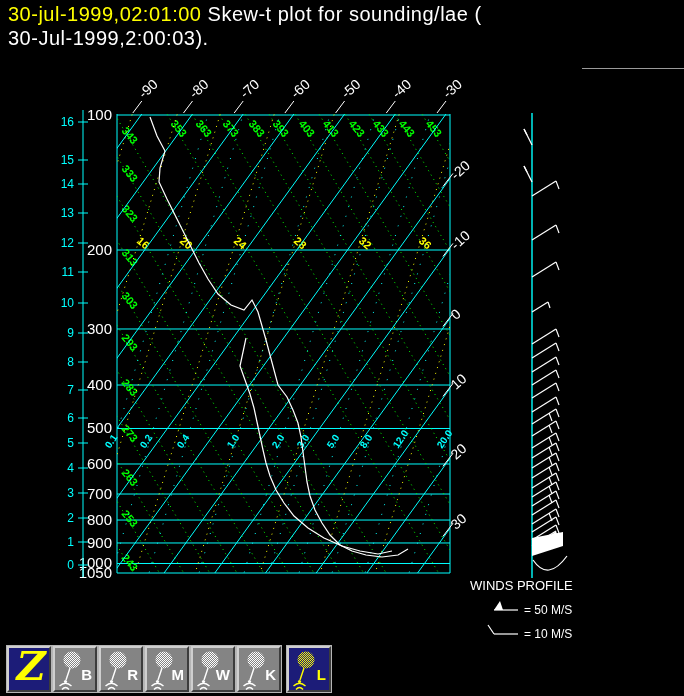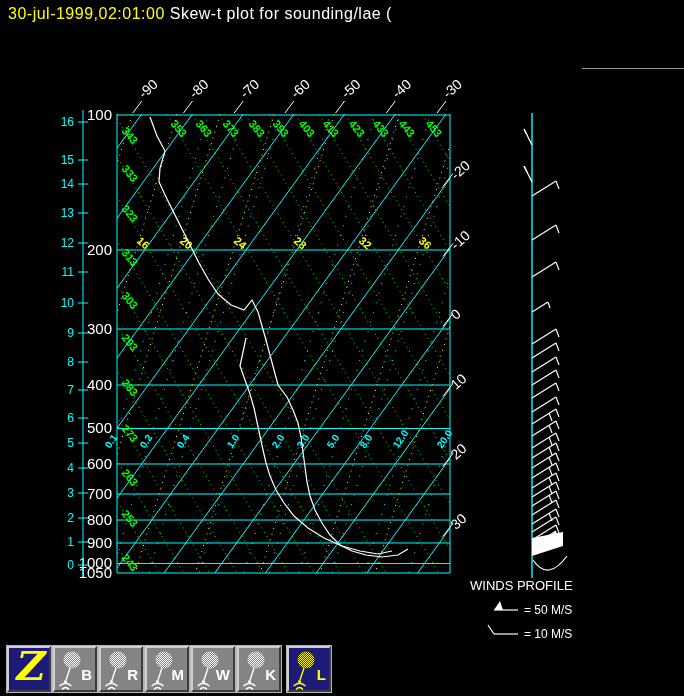--- a/index.html
+++ b/index.html
@@ -1,17 +1,17 @@
 <!DOCTYPE html>
 <html><head>
 <meta charset="utf-8">
 <style>
   html,body{margin:0;padding:0;background:#000;width:684px;height:696px;overflow:hidden;position:relative;
     font-family:"Liberation Sans",sans-serif;}
-  #titlebar{position:absolute;left:8px;top:2px;width:670px;line-height:24px;font-size:16px;letter-spacing:.5px;}
+  #titlebar{position:absolute;left:8px;top:2px;width:670px;line-height:24px;font-size:20px;letter-spacing:.5px;}
   #titlebar .ts{color:#ffff00;}
   #titlebar .t1,#titlebar .t2{color:#ffffff;}
   #topline{position:absolute;left:582px;top:68px;width:102px;height:1px;background:#9a9a9a;}
   #plotsvg{position:absolute;left:0;top:0;}
   
   #toolbar{position:absolute;left:0;top:643px;width:684px;height:53px;background:#000;}
   .tb-btn{position:absolute;top:3px;width:44px;height:46px;background:#848484;
     border-top:2px solid #cfcfcf;border-left:2px solid #cfcfcf;
     border-bottom:2px solid #3c3c3c;border-right:2px solid #3c3c3c;
     box-shadow:0 0 0 1px #b5b5b5;box-sizing:border-box;cursor:pointer;}
@@ -27,20 +27,21 @@
   .ink{stroke:#ffffff;stroke-width:1.4;fill:none;}
   .navy .ink{stroke:#ffff00;}
   .inkdot{fill:#ffffff;}
   .navy .inkdot{fill:#ffff00;}
 </style>
 </head>
 <body>
 
 <div id="titlebar">
   <div><span class="ts">30-jul-1999,02:01:00</span><span class="t1"> Skew-t plot for sounding/lae (</span></div>
+  <div class="t2">30-Jul-1999,2:00:03).</div>
 </div>
 
 <div id="topline"></div>
 
 <svg id="plotsvg" width="684" height="696">
   <defs>
     <clipPath id="plotclip">
         <rect x="117" y="114" width="333" height="459"></rect>
       </clipPath>
     <pattern id="chkw" width="2" height="2" patternUnits="userSpaceOnUse">

